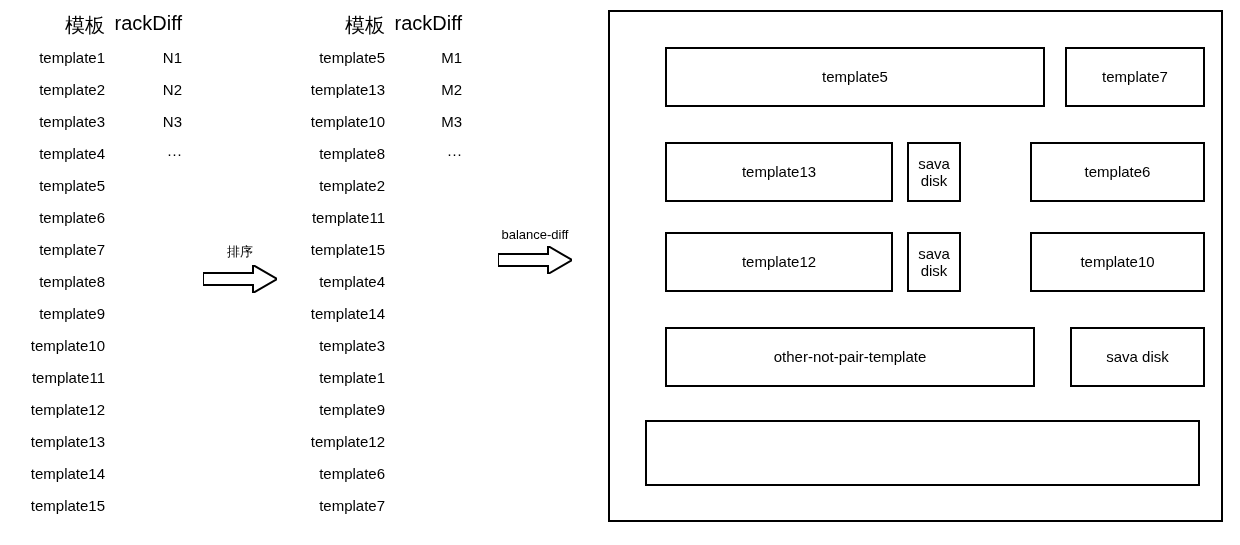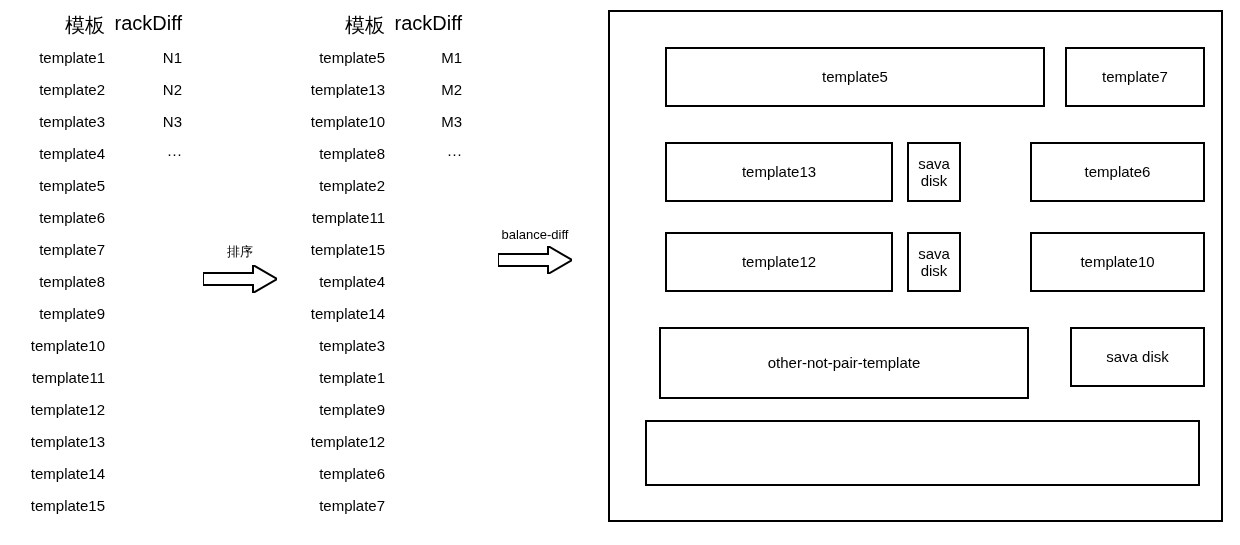--- a/index.html
+++ b/index.html
@@ -73,21 +73,21 @@
   #b-t7  { left: 455px; top: 35px;  width: 140px; height: 60px; }
 
   #b-t13 { left: 55px;  top: 130px; width: 228px; height: 60px; }
   #b-sd1 { left: 297px; top: 130px; width: 54px;  height: 60px; }
   #b-t6  { left: 420px; top: 130px; width: 175px; height: 60px; }
 
   #b-t12 { left: 55px;  top: 220px; width: 228px; height: 60px; }
   #b-sd2 { left: 297px; top: 220px; width: 54px;  height: 60px; }
   #b-t10 { left: 420px; top: 220px; width: 175px; height: 60px; }
 
-  #b-onp { left: 49px;  top: 315px; width: 370px; height: 72px; }
+  #b-onp { left: 55px;  top: 315px; width: 370px; height: 60px; }
   #b-sd3 { left: 460px; top: 315px; width: 135px; height: 60px; }
 
   #b-bot { left: 35px;  top: 408px; width: 555px; height: 66px; }
 </style>
 </head>
 <body>
 
 <div class="col" id="col1">
   <div class="col-head">模板</div>
   <div class="col-cell">template1</div>

